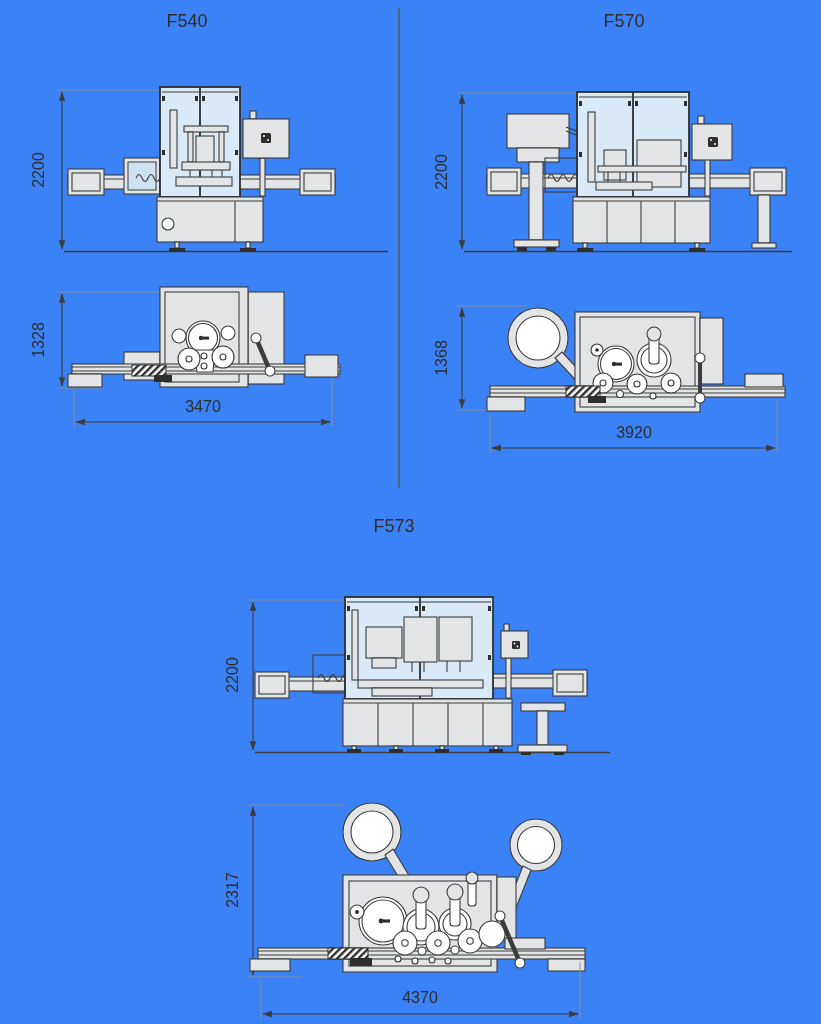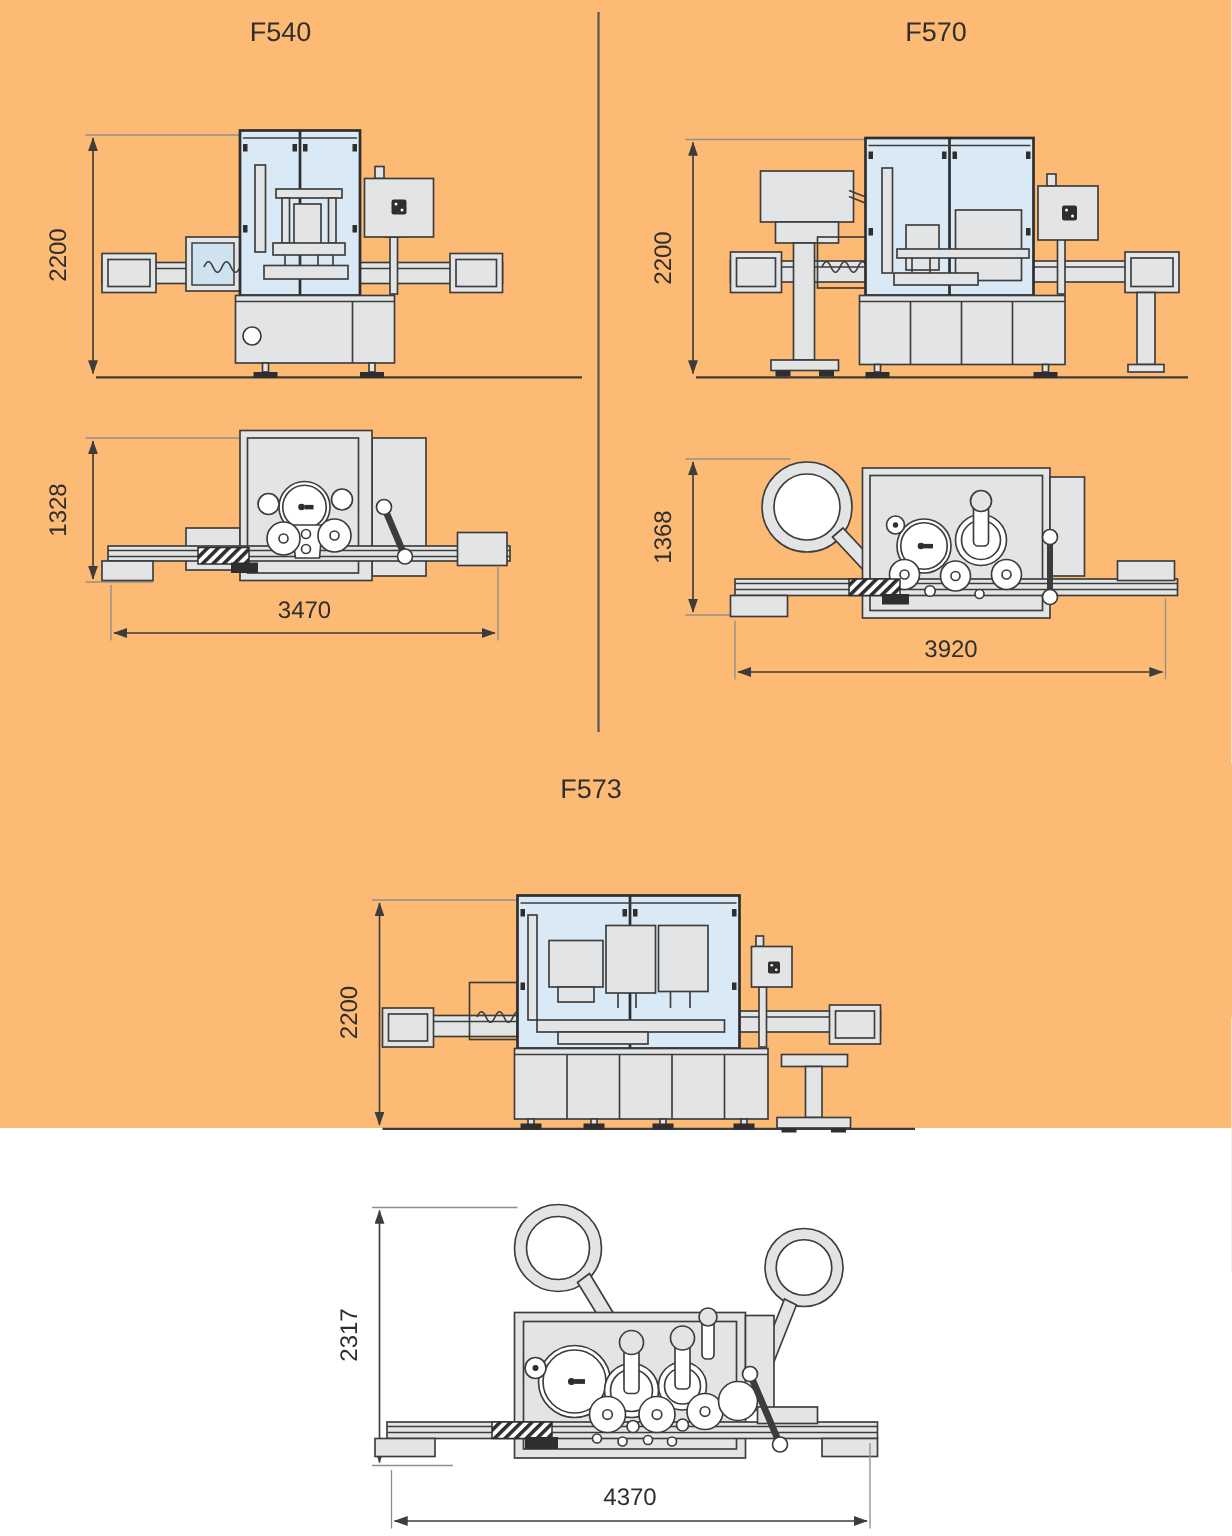--- a/index.html
+++ b/index.html
@@ -1,17 +1,17 @@
 <!DOCTYPE html>
 <html><head>
 <meta charset="utf-8">
 <style>
   html,body{margin:0;padding:0;background:#ffffff;width:821px;height:1024px;overflow:hidden;
             font-family:"Liberation Sans",sans-serif;}
-  .stage{position:relative;width:821px;height:752px;background:#fdba74;}
+  .stage{position:relative;width:821px;height:1024px;background:#3b82f6;}
   svg{position:absolute;left:0;top:0;}
   
   .s  {stroke:#3c3c3c;stroke-width:1.1;fill:none;}
   .g  {fill:#e3e4e5;stroke:#3c3c3c;stroke-width:1.1;}
   .b  {fill:#d9e9f5;stroke:#2e2e2e;stroke-width:1.8;}
   .b2 {fill:#cfe2f0;stroke:#3c3c3c;stroke-width:1;}
   .w  {fill:#ffffff;stroke:#3c3c3c;stroke-width:1.1;}
   .dk {fill:#2e2e2e;stroke:none;}
   .dim{stroke:#3c3c3c;stroke-width:1.1;fill:none;}
   .ext{stroke:#8f8f8f;stroke-width:0.9;fill:none;}

